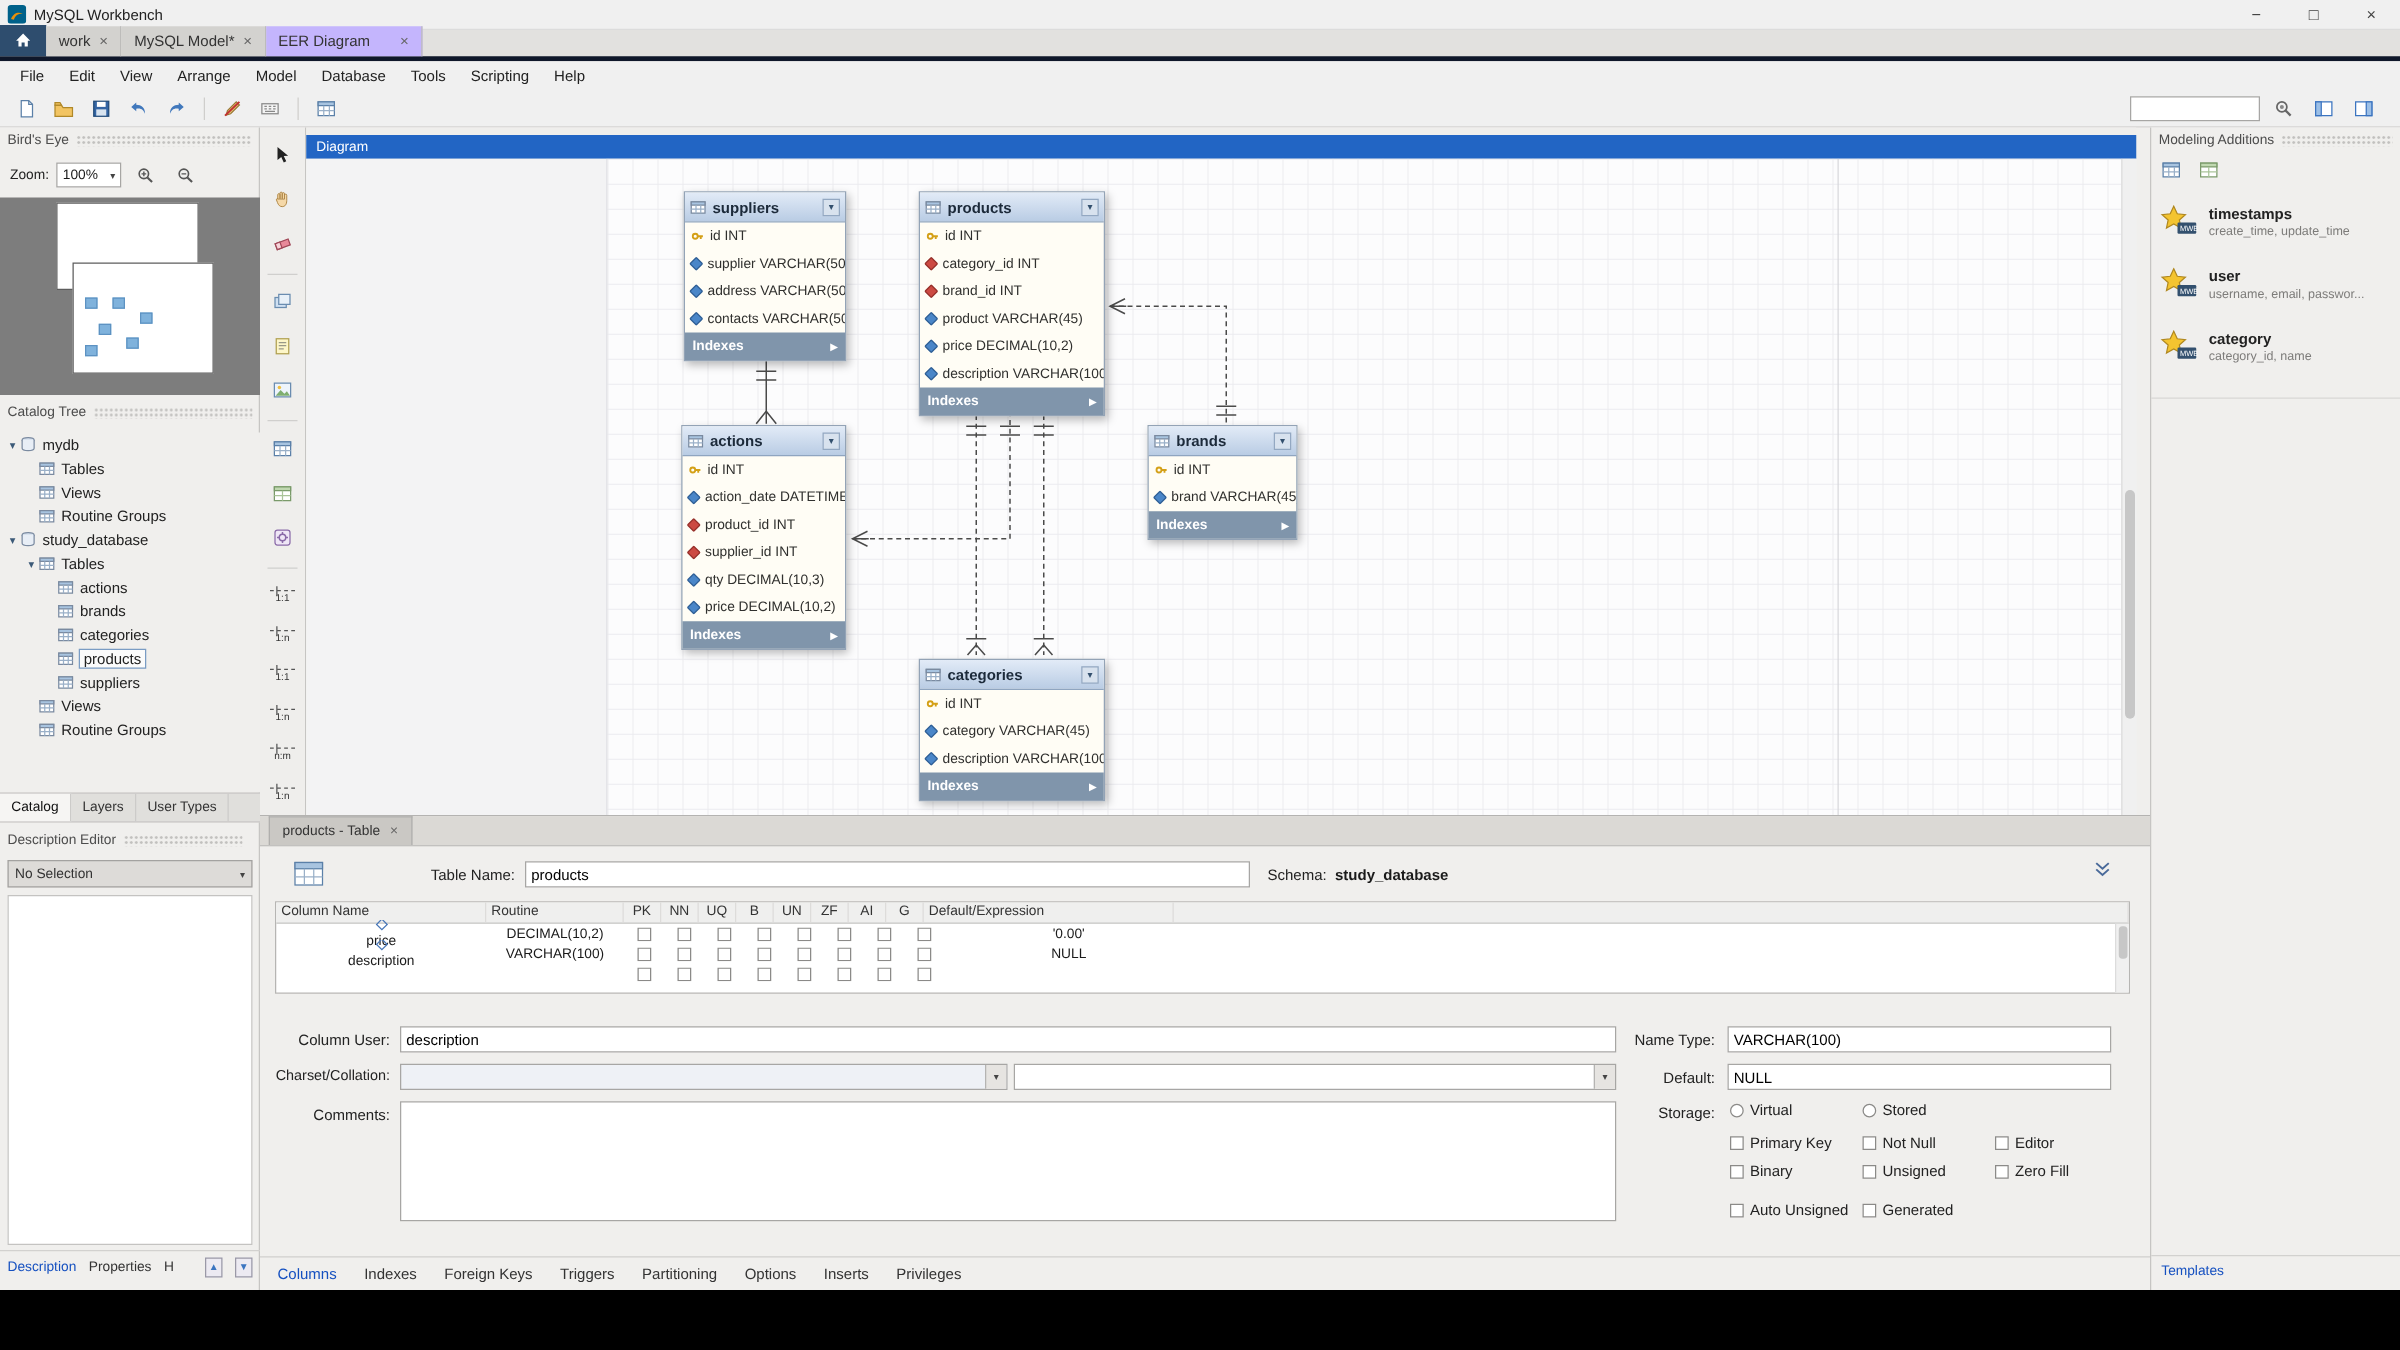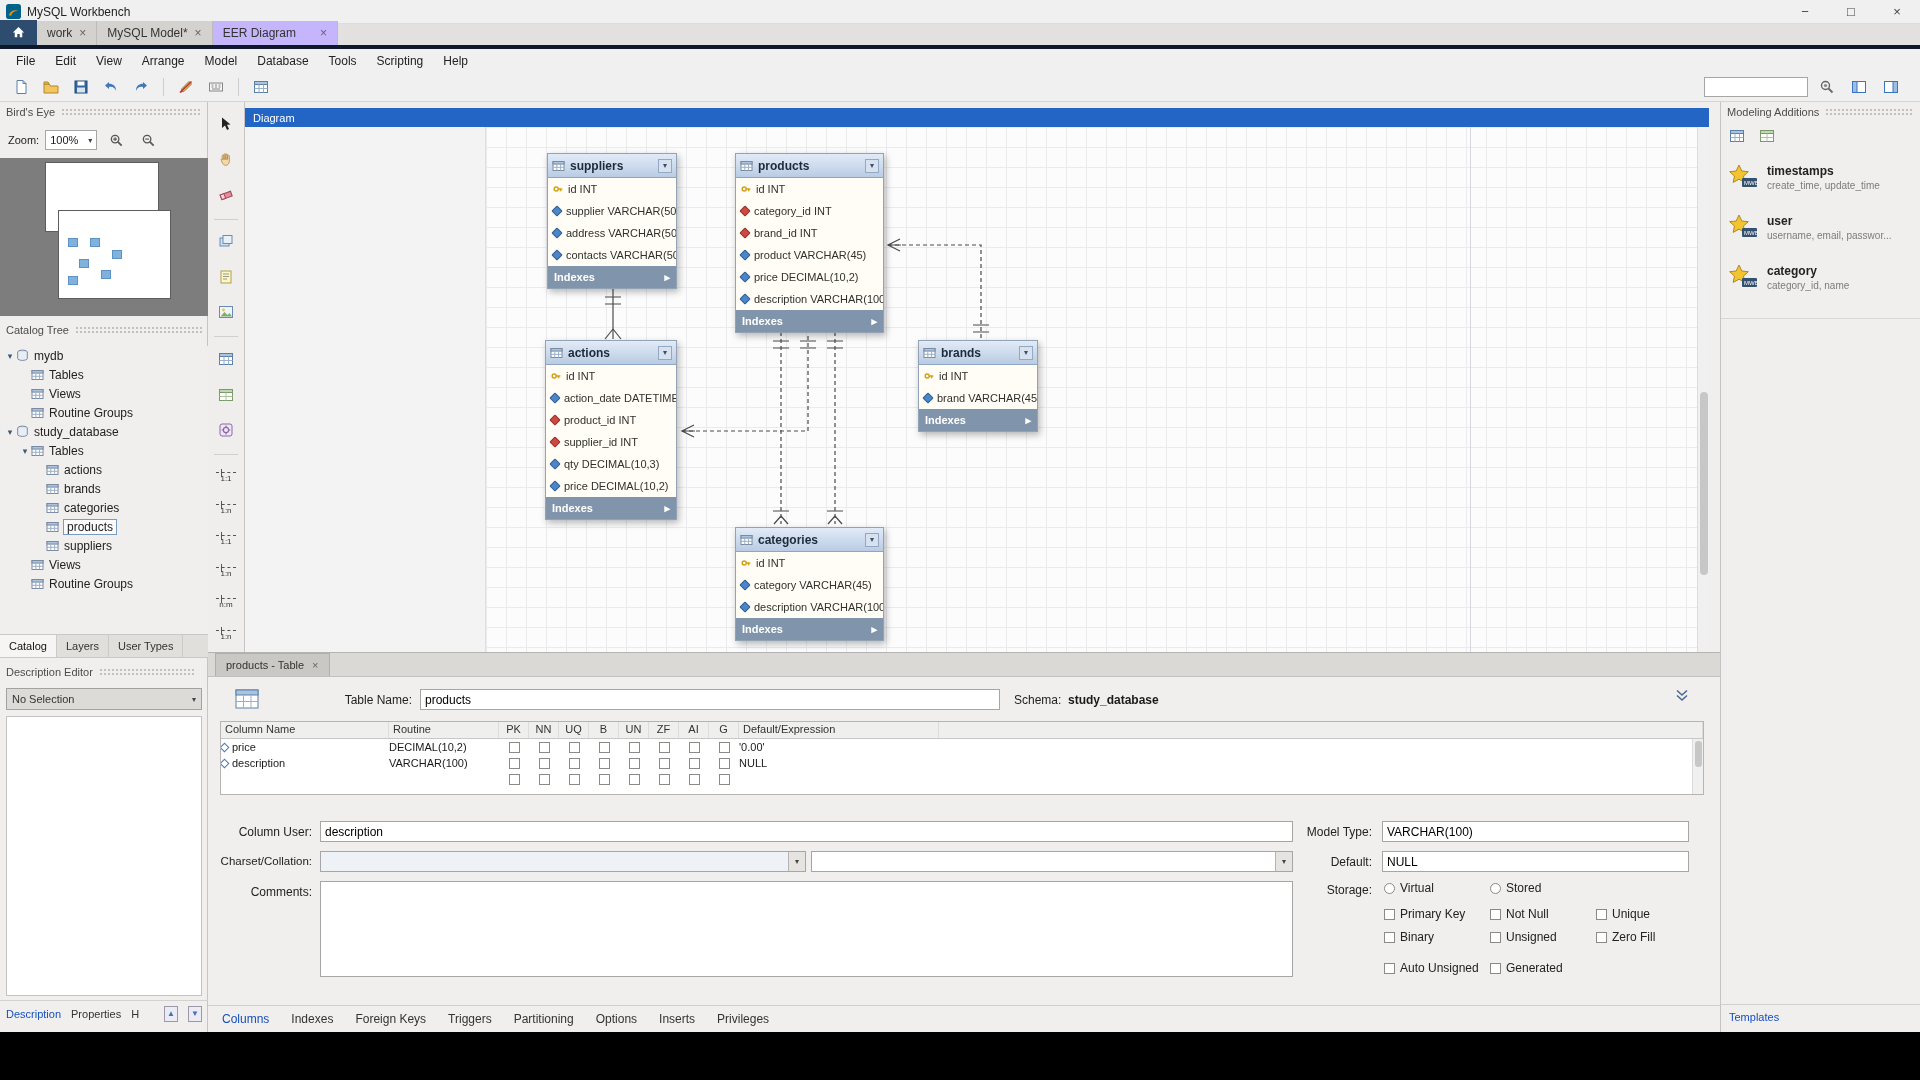--- a/index.html
+++ b/index.html
@@ -114,21 +114,21 @@
 #tn-label{position:absolute;left:120px;top:40px;width:84px;text-align:right;}
 #tn-input{position:absolute;left:212px;top:36px;width:580px;height:21px;border:1px solid #a7a6a4;background:#fff;font-size:12px;padding:0 4px;}
 #schema-label{position:absolute;left:806px;top:40px;}
 #schema-value{position:absolute;left:860px;top:40px;font-weight:bold;font-size:12px;}
 #collapse-btn{position:absolute;left:1466px;top:34px;}
 
 #colgrid{position:absolute;left:12px;top:68px;width:1484px;height:74px;background:#fff;border:1px solid #b6b5b3;}
 #cg-hdr{display:flex;height:17px;background:#efefee;border-bottom:1px solid #c8c7c5;}
 .cg-h{font-size:11px;color:#333;padding:1px 4px;border-right:1px solid #dddcda;white-space:nowrap;overflow:hidden;}
 .cg-row{display:flex;height:16px;align-items:center;}
-.cg-c{padding:0 0;font-size:11px;display:flex;align-items:center;gap:4px;white-space:nowrap;overflow:hidden;}
+.cg-c{padding:0 16px;font-size:11px;display:flex;align-items:center;gap:4px;white-space:nowrap;overflow:hidden;flex-direction:column;}
 .cb{display:inline-block;width:11px;height:11px;border:1px solid #8b8a88;background:#fff;flex:0 0 11px;}
 .radio{display:inline-block;width:11px;height:11px;border:1px solid #8b8a88;border-radius:50%;background:#fff;}
 .odia{width:7px;height:7px;transform:rotate(45deg);border:1.5px solid #4a78b8;flex:0 0 7px;}
 #cg-scroll{position:absolute;right:0;top:17px;width:11px;height:55px;background:#f0f0f0;border-left:1px solid #dcdcdc;}
 #cg-thumb{position:absolute;left:1.5px;top:2px;width:7px;height:26px;background:#c7c7c7;border-radius:3px;}
 
 #cn-label{position:absolute;left:12px;top:172px;width:92px;text-align:right;}
 #cn-input{position:absolute;left:112px;top:168px;width:973px;height:21px;border:1px solid #a7a6a4;background:#fff;font-size:12px;padding:0 4px;}
 #dt-label{position:absolute;left:1064px;top:172px;width:100px;text-align:right;}
 #dt-input{position:absolute;left:1174px;top:168px;width:307px;height:21px;border:1px solid #a7a6a4;background:#fff;font-size:12px;padding:0 4px;}
@@ -1018,21 +1018,21 @@
             <div class="cg-c" style="width: 200px;"></div>
           </div>
         </div>
       <div id="cg-scroll">
         <div id="cg-thumb"></div>
       </div>
     </div>
 
     <span id="cn-label" class="lbl">Column User:</span>
     <input id="cn-input" value="description" style="">
-    <span id="dt-label" class="lbl">Model Type:</span>
+    <span id="dt-label" class="lbl">Name Type:</span>
     <input id="dt-input" value="VARCHAR(100)" style="">
     <span id="cs-label" class="lbl">Charset/Collation:</span>
     <div id="cs-combo1" class="combo">
         <span class="dd">▾</span>
       </div>
     <div id="cs-combo2" class="combo">
         <span class="dd">▾</span>
       </div>
     <span id="df-label" class="lbl">Default:</span>
     <input id="df-input" value="NULL" style="">
@@ -1053,21 +1053,21 @@
         <label class="flag fcol1">
           <span class="cb"></span>
           <span>Primary Key</span>
         </label>
         <label class="flag fcol2">
           <span class="cb"></span>
           <span>Not Null</span>
         </label>
         <label class="flag fcol3">
           <span class="cb"></span>
-          <span>Unique</span>
+          <span>Editor</span>
         </label>
       </div>
     <div id="flags-r2" class="frow">
         <label class="flag fcol1">
           <span class="cb"></span>
           <span>Binary</span>
         </label>
         <label class="flag fcol2">
           <span class="cb"></span>
           <span>Unsigned</span>

